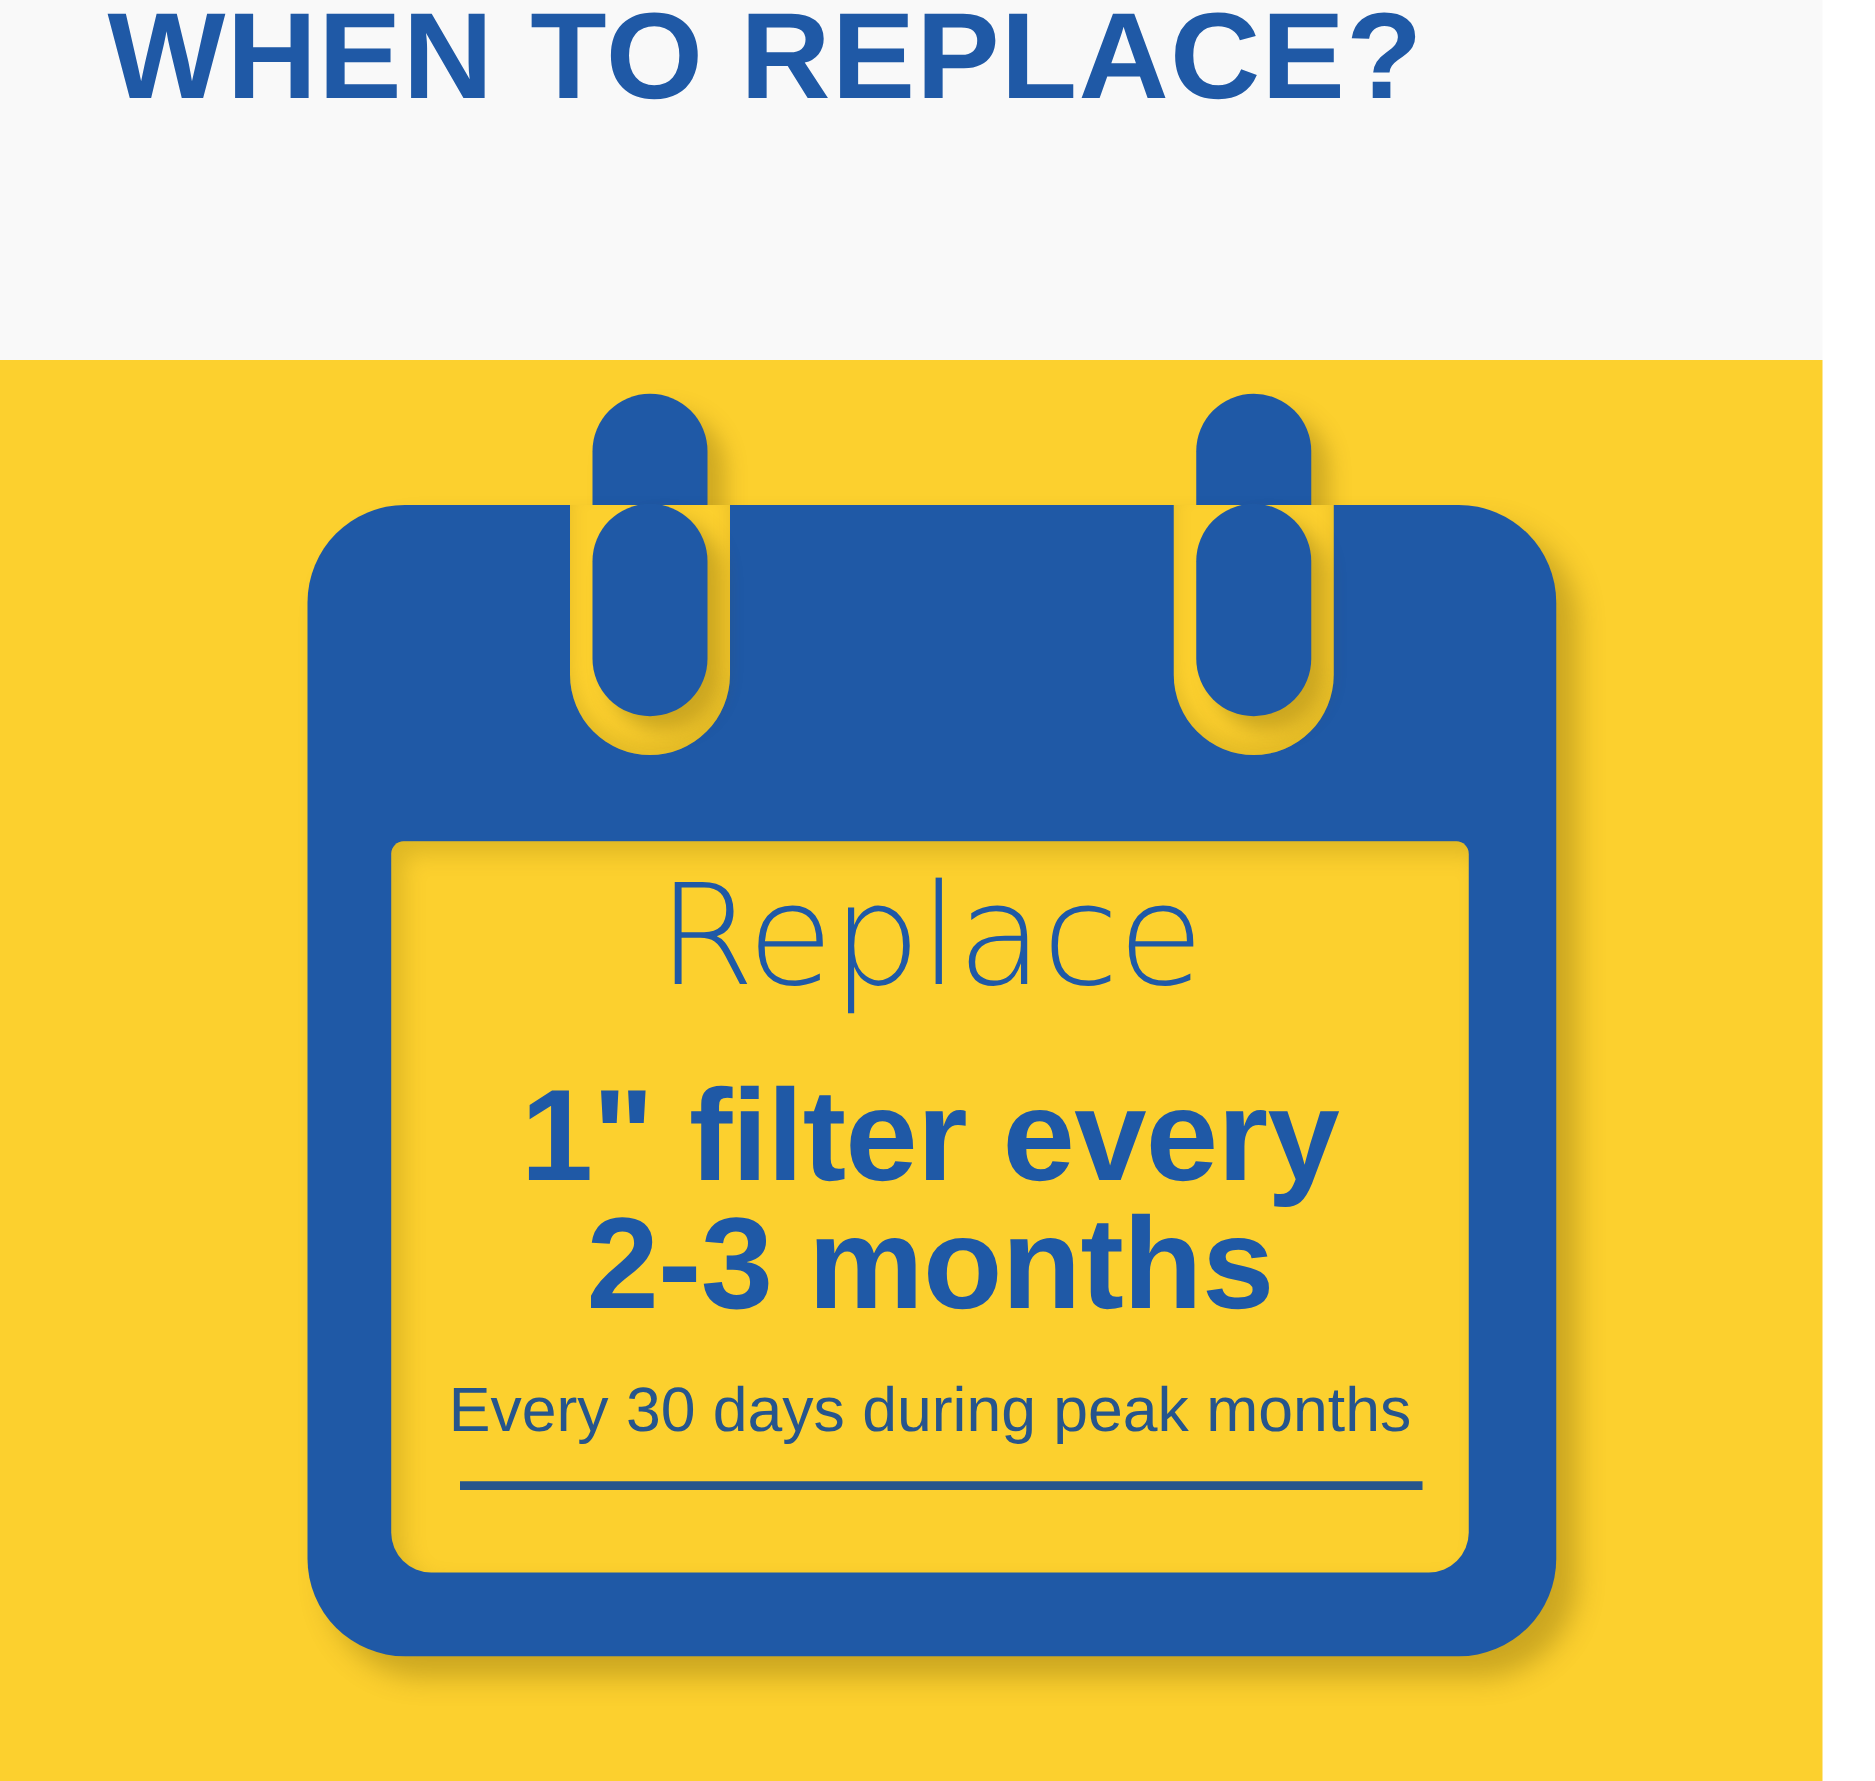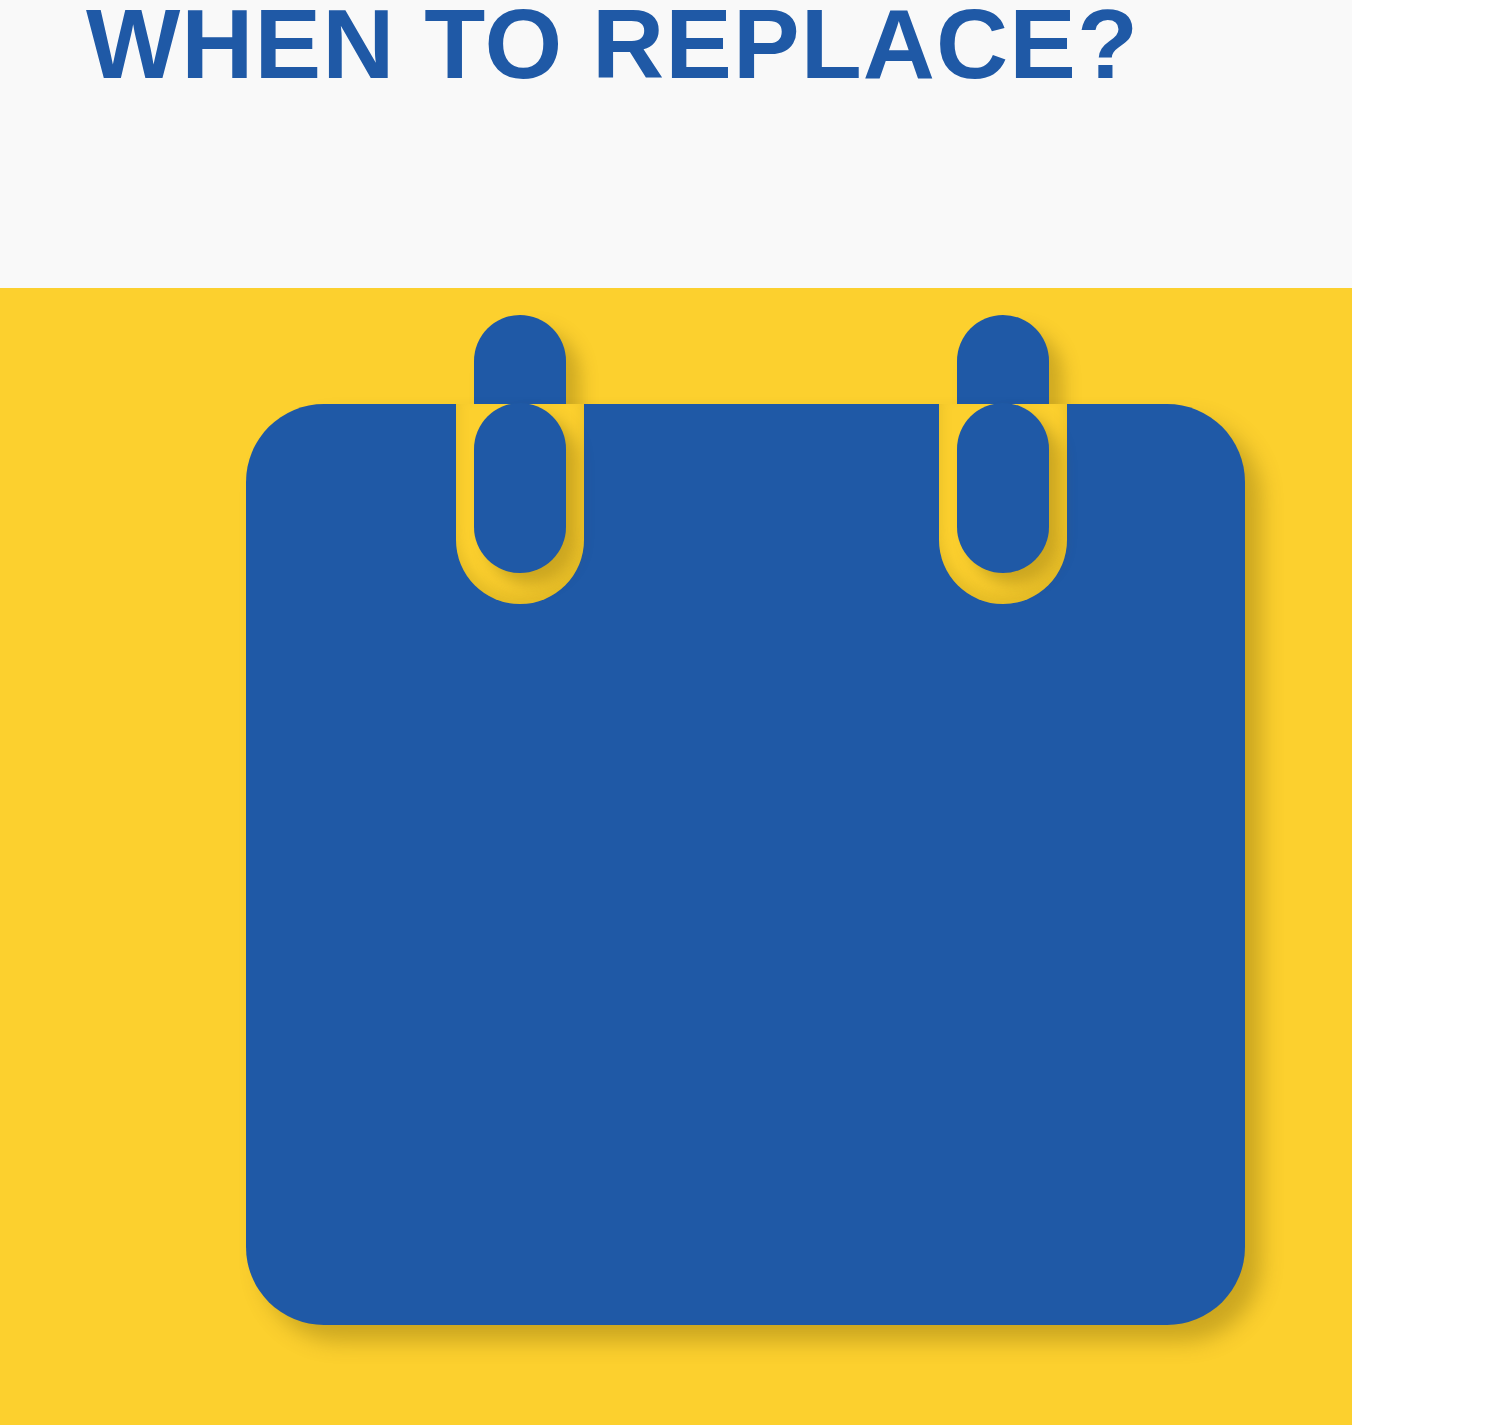--- a/index.html
+++ b/index.html
@@ -9,21 +9,21 @@
   body {
     width: 1500px;
     height: 1425px;
     background: #ffffff;
     font-family: "Liberation Sans", sans-serif;
     overflow: hidden;
   }
 
   #page {
     position: relative;
-    width: 1352px;
+    width: 1458px;
     height: 1425px;
     background: #ffffff;
     overflow: hidden;
   }
 
   
   #header-band {
     position: absolute;
     left: 0;
     top: 0;
@@ -225,15 +225,30 @@
       <div class="cal-tab" id="cal-tab-right"></div>
 
       <div id="cal-body"></div>
 
       <div class="cal-slot" id="cal-slot-left"></div>
       <div class="cal-slot" id="cal-slot-right"></div>
 
       <div class="cal-tab-inner" id="cal-tab-inner-left"></div>
       <div class="cal-tab-inner" id="cal-tab-inner-right"></div>
 
+      <div id="cal-window">
+
+        <div id="replace-heading">Replace</div>
+
+        <div id="replace-detail">
+          <span class="detail-line">1" filter every</span>
+          <span class="detail-line">2-3 months</span>
+        </div>
+
+        <div id="peak-note-wrap">
+          <span id="peak-note">Every 30 days during peak months</span>
+        </div>
+        <div id="peak-note-underline"></div>
+
+      </div>
     </div>
   </div>
 </div>
 
 </body></html>

